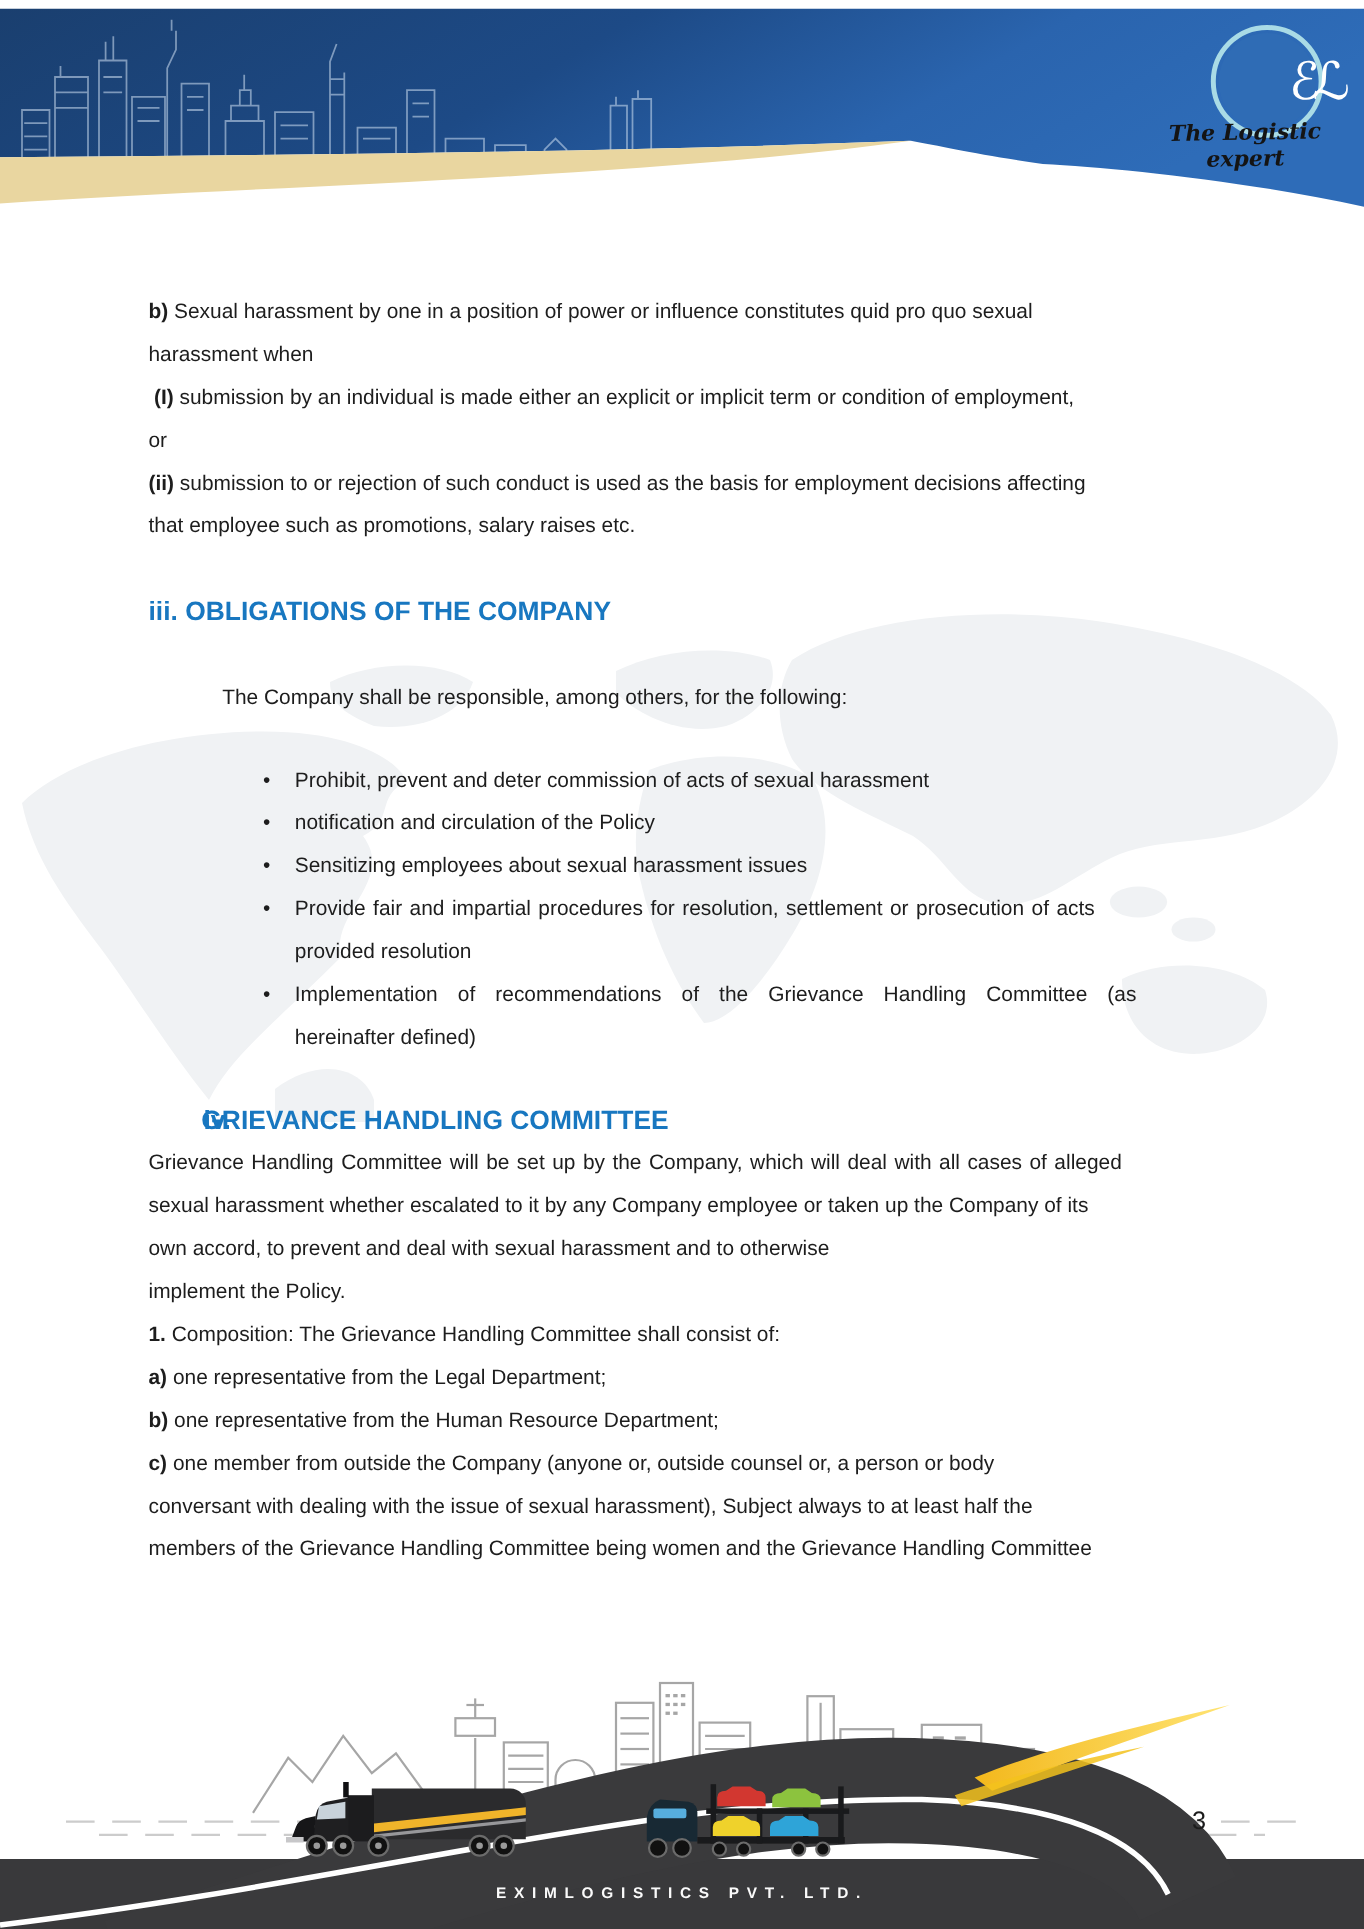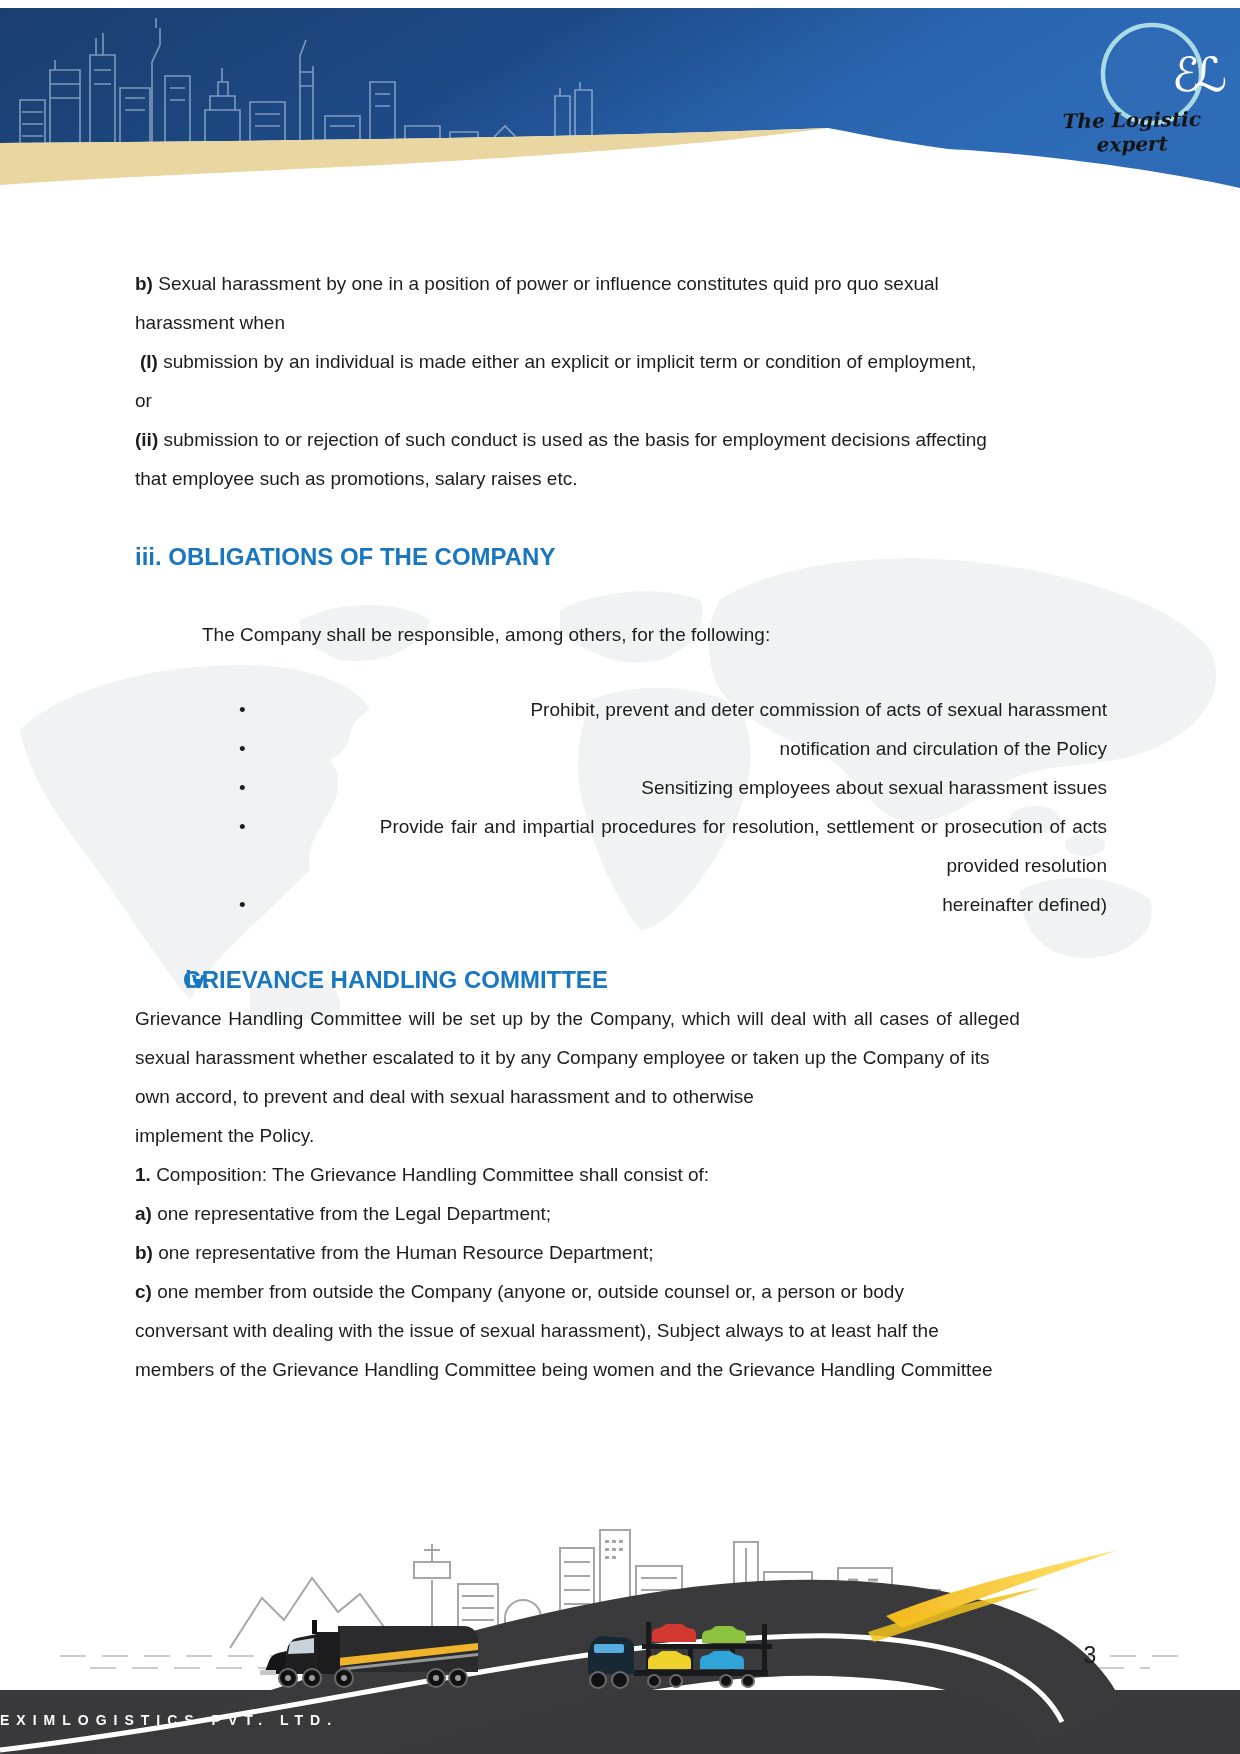--- a/index.html
+++ b/index.html
@@ -10,42 +10,42 @@
 
   
   .doc{position:absolute;left:135px;top:264px;width:972px;font-size:19px;line-height:39px;
        color:#1d1d1d;letter-spacing:0;}
   .doc .ln{min-height:39px;}
   .doc b{font-weight:bold;}
   .sp{height:39px;}
   .sp-sm{height:36px;}
   .h-blue{color:#1877c0;font-weight:bold;font-size:24px;}
   .intro{text-indent:67px;}
-  .b-item{position:relative;padding-left:133px;text-align:right;}
+  .b-item{position:relative;padding-left:133px;}
   .b-item::before{content:"\2022";position:absolute;left:104px;top:0;font-size:19px;}
   .j0{word-spacing:1.5px;}
   .j1{word-spacing:3px;}
   .j2{word-spacing:13px;}
   .h4{position:relative;}
   .h4 .num{position:absolute;left:50px;text-align:center;}
   .h4 .ttl{margin-left:48px;}
   .indent-sp{padding-left:5px;}
 
   
   .logo-monogram{position:absolute;left:1150px;top:38px;width:92px;height:74px;
       font-family:"DejaVu Sans",sans-serif;font-style:italic;font-size:47px;line-height:74px;
       color:#ffffff;text-align:center;letter-spacing:-7px;}
   .logo-tagline{position:absolute;left:1028px;top:108px;width:208px;text-align:center;
       font-family:"DejaVu Serif",serif;font-style:italic;font-weight:600;font-size:20px;
       color:#141414;transform:rotate(-1deg);}
 
   
   .page-number{position:absolute;left:1070px;top:1642px;width:40px;text-align:center;
       font-size:23px;color:#1c1c1c;}
-  .footer-bar-text{position:absolute;left:0;top:1712px;width:1240px;text-align:left;
+  .footer-bar-text{position:absolute;left:0;top:1712px;width:1240px;text-align:center;
       font-size:14px;font-weight:bold;letter-spacing:7px;color:#fafafa;}
 </style>
 </head>
 <body>
 
 <div class="page">
 
   <svg class="abs" style="left:0;top:0" width="1240" height="200" viewBox="0 0 1240 200">
     <defs>
       <linearGradient id="hdr" x1="0" y1="0" x2="1" y2="0.25">
@@ -124,20 +124,21 @@
       <div class="ln">notification and circulation of the Policy</div>
     </div>
     <div class="b-item">
       <div class="ln">Sensitizing employees about sexual harassment issues</div>
     </div>
     <div class="b-item">
       <div class="ln j0">Provide fair and impartial procedures for resolution, settlement or prosecution of acts</div>
       <div class="ln">provided resolution</div>
     </div>
     <div class="b-item">
+      <div class="ln j2">Implementation of recommendations of the Grievance Handling Committee (as</div>
       <div class="ln">hereinafter defined)</div>
     </div>
 
     <div class="sp-sm"></div>
     <div class="ln h-blue h4">
       <span class="num">iv.</span>
       <span class="ttl">GRIEVANCE HANDLING COMMITTEE</span>
     </div>
 
     <div class="ln j0">Grievance Handling Committee will be set up by the Company, which will deal with all cases of alleged</div>

